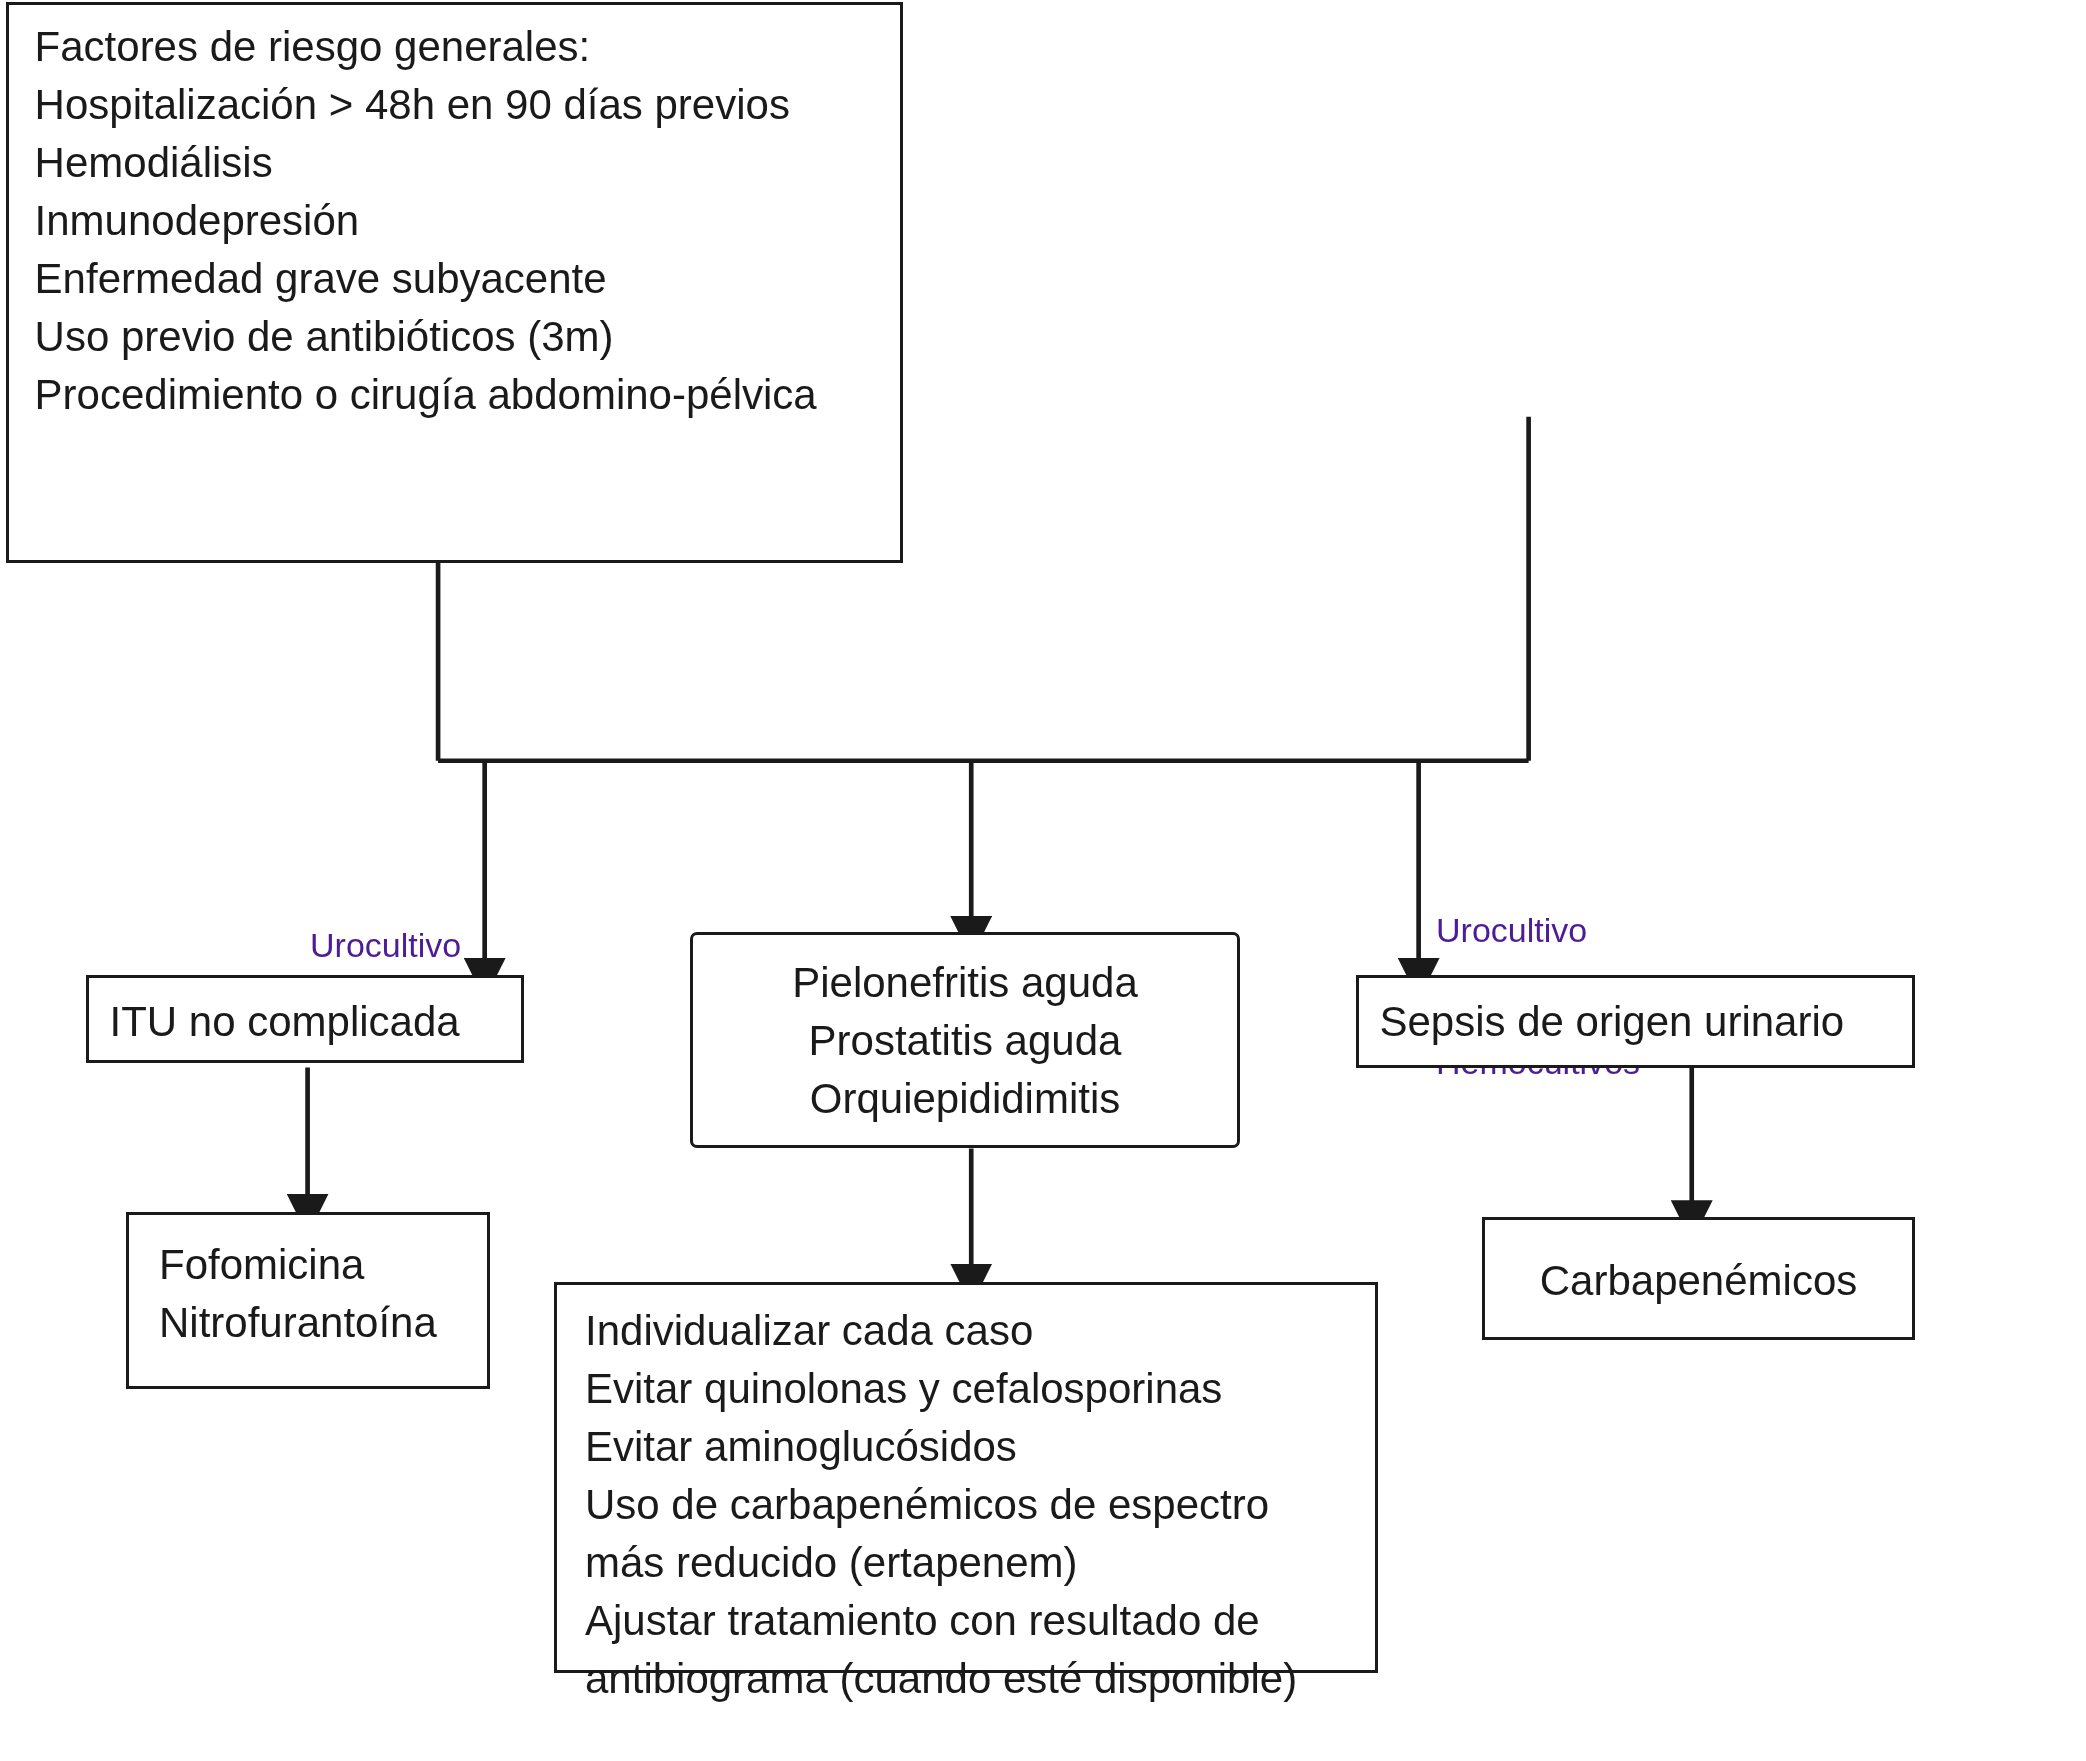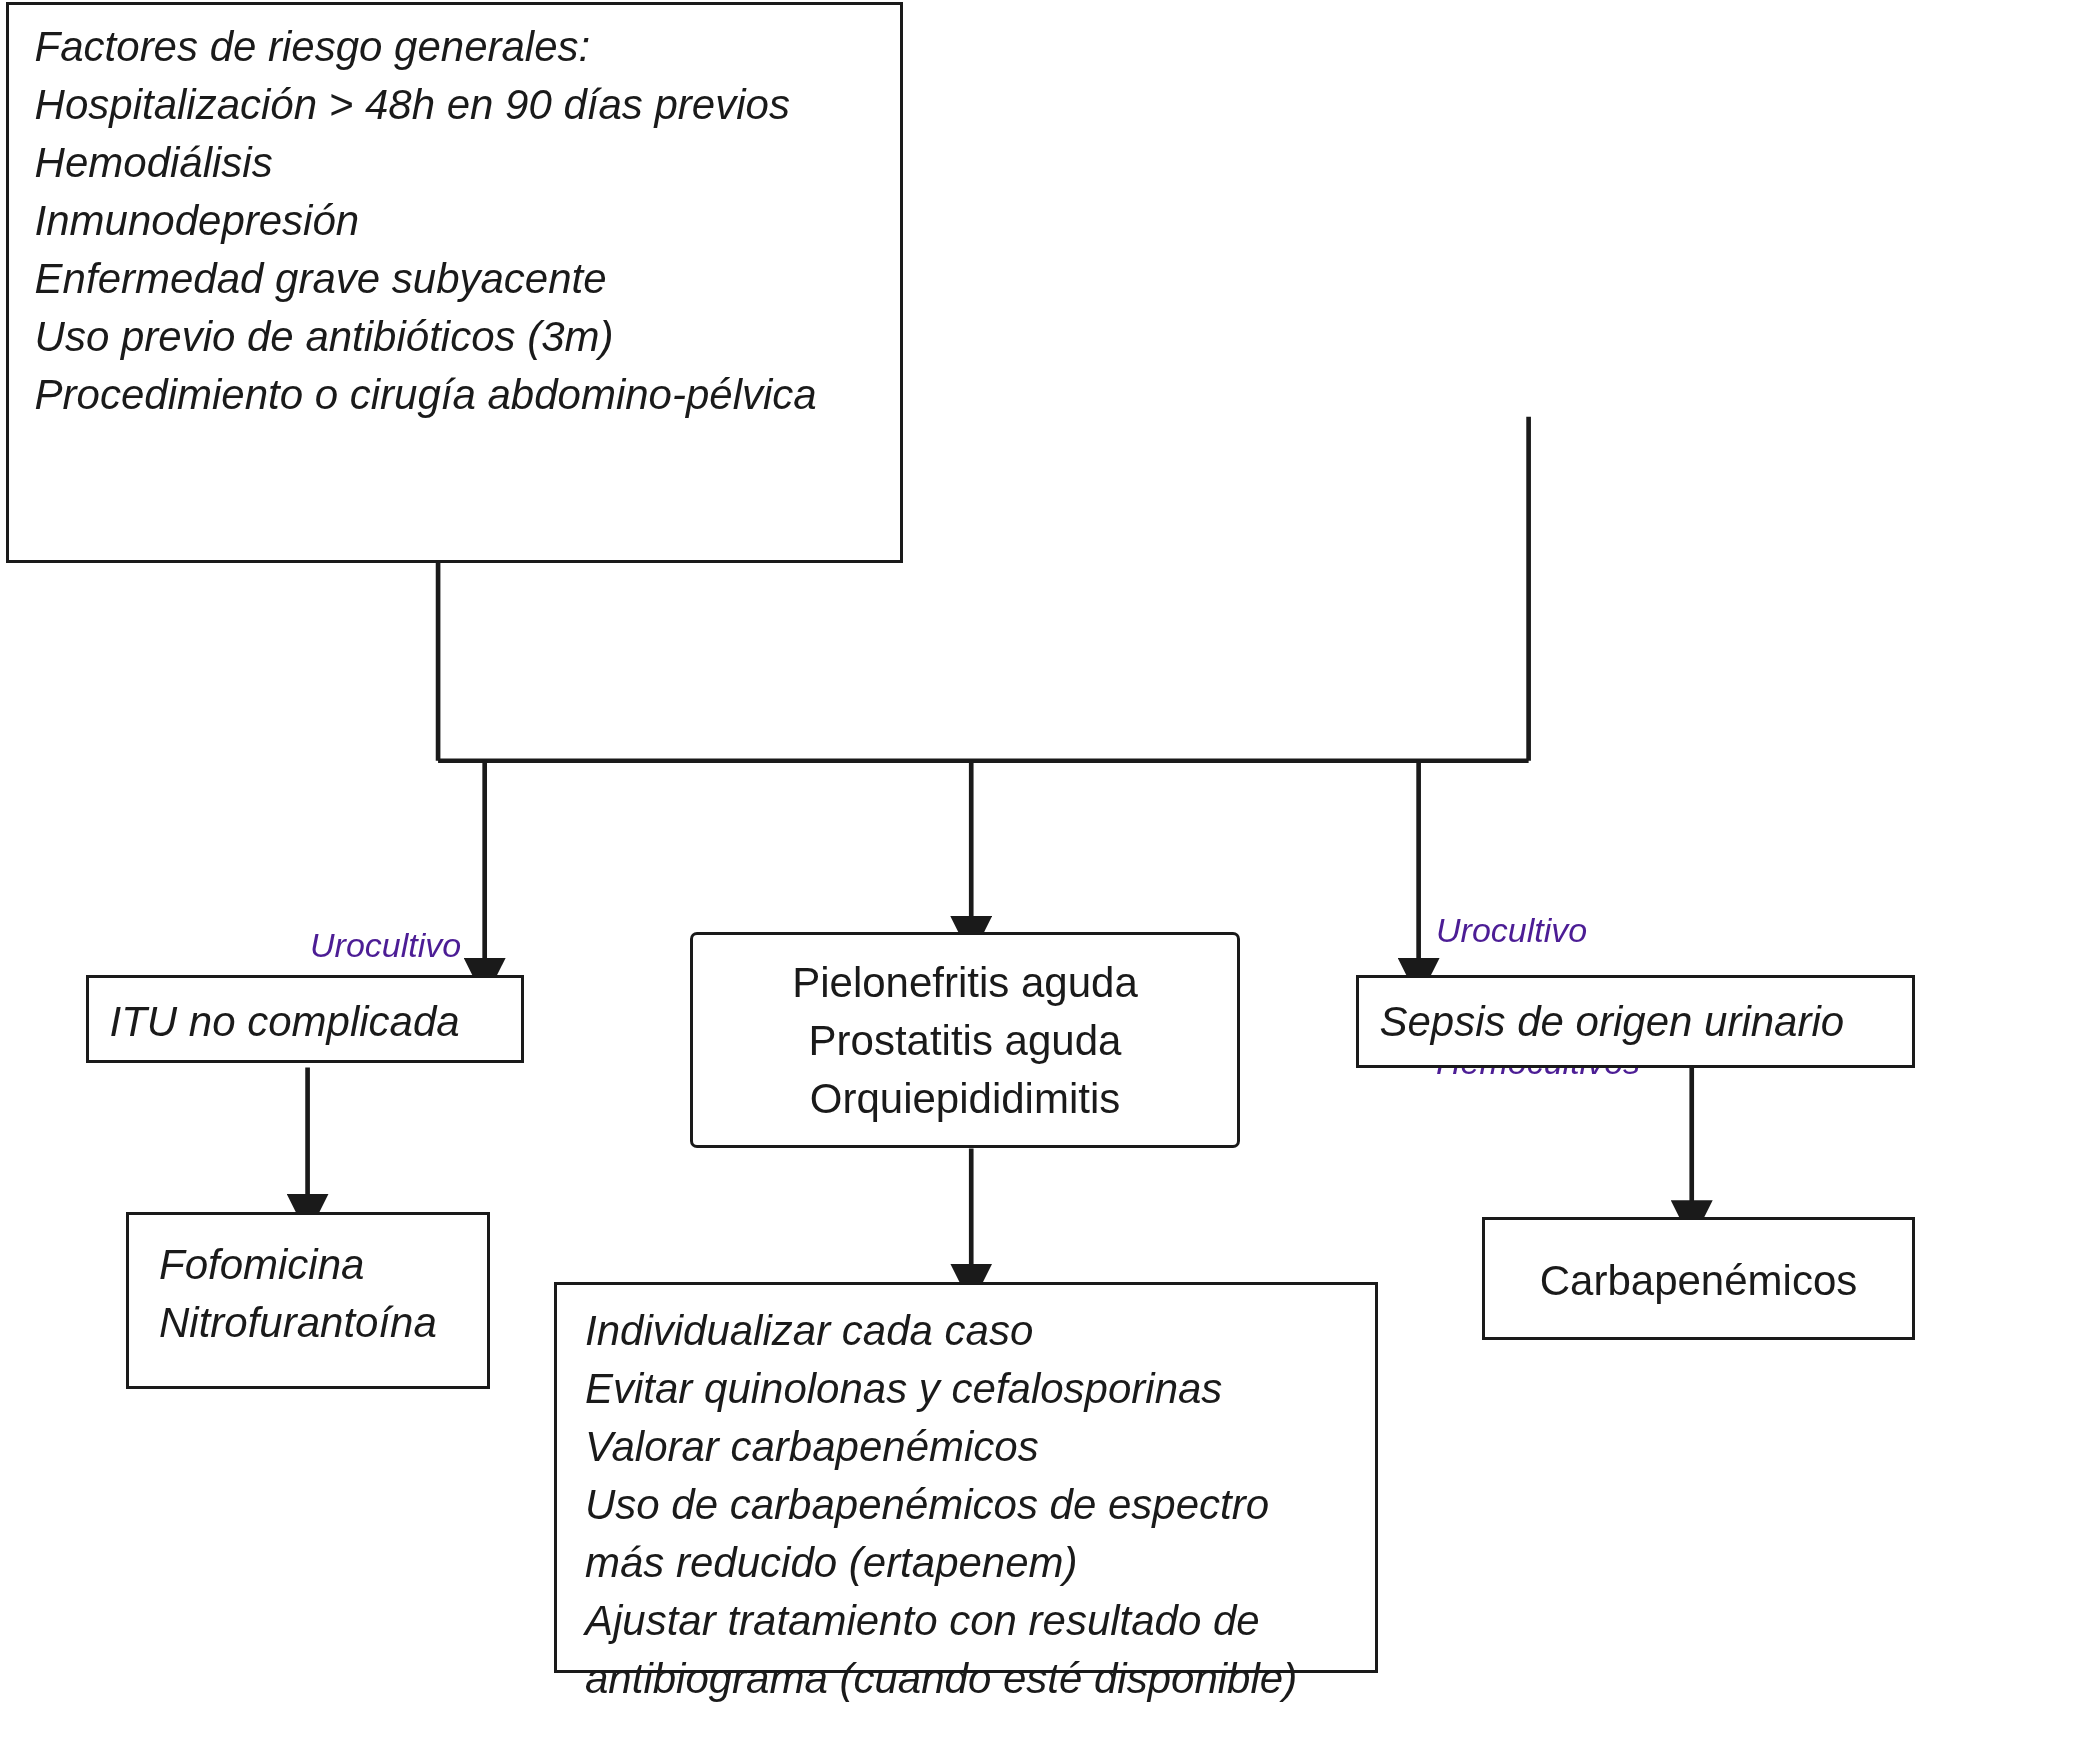--- a/index.html
+++ b/index.html
@@ -41,21 +41,21 @@
     white-space: pre;
   }
   .edge-label {
     position: absolute;
     font-family: "Liberation Sans", sans-serif;
     font-size: 34px;
     line-height: 44px;
     color: #4c1d95;
     white-space: pre;
   }
-  .align-left { text-align: left; font-style: italic; }
+  .align-left { text-align: left; }
   .align-center { text-align: center; }
 </style>
 </head>
 <body>
 
 <div id="flowchart-root">
 
   <svg class="flow-svg" viewBox="0 0 2238 1890">
     <defs>
       <marker id="arrowhead" markerWidth="11" markerHeight="9" refX="0.5" refY="4.5" orient="auto" markerUnits="strokeWidth">
@@ -134,21 +134,21 @@
   <div class="node-box" id="node-carbapenemicos" style="left:1482px; top:1217px; width:433px; height:123px;">
     <div class="node-lines align-center" style="left:9.3px; top:32px; right:9.3px;">
       <div class="line-text">Carbapenémicos</div>
     </div>
   </div>
 
   <div class="node-box" id="node-individualizar" style="left:554px; top:1282px; width:824px; height:391px;">
     <div class="node-lines align-left" style="left:28px; top:17px; right:9.3px;">
       <div class="line-text">Individualizar cada caso</div>
       <div class="line-text">Evitar quinolonas y cefalosporinas</div>
-      <div class="line-text">Valorar carbapenémicos</div>
+      <div class="line-text">Evitar aminoglucósidos</div>
       <div class="line-text">Uso de carbapenémicos de espectro</div>
       <div class="line-text">más reducido (ertapenem)</div>
       <div class="line-text">Ajustar tratamiento con resultado de</div>
       <div class="line-text">antibiograma (cuando esté disponible)</div>
     </div>
   </div>
 
 </div>
 
 

